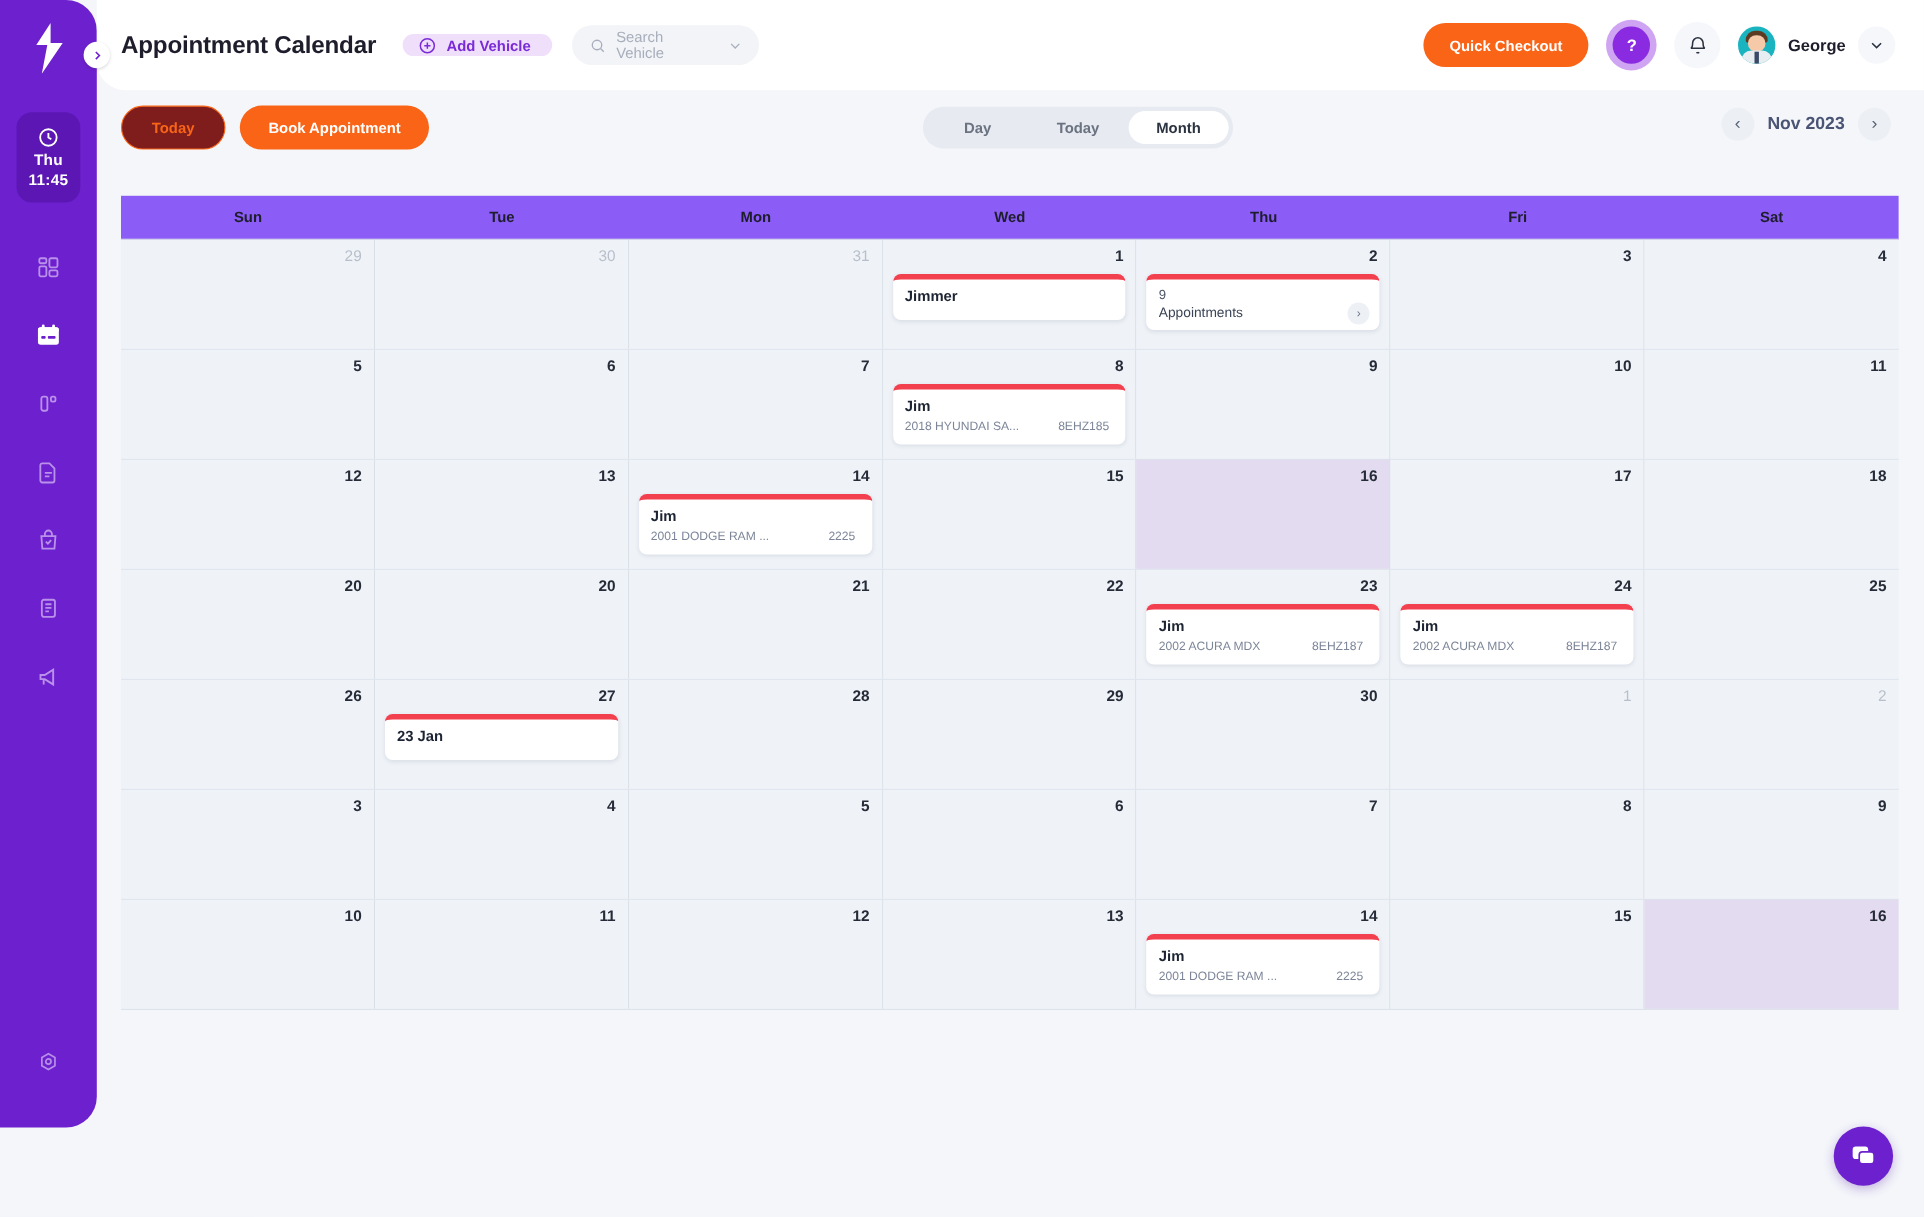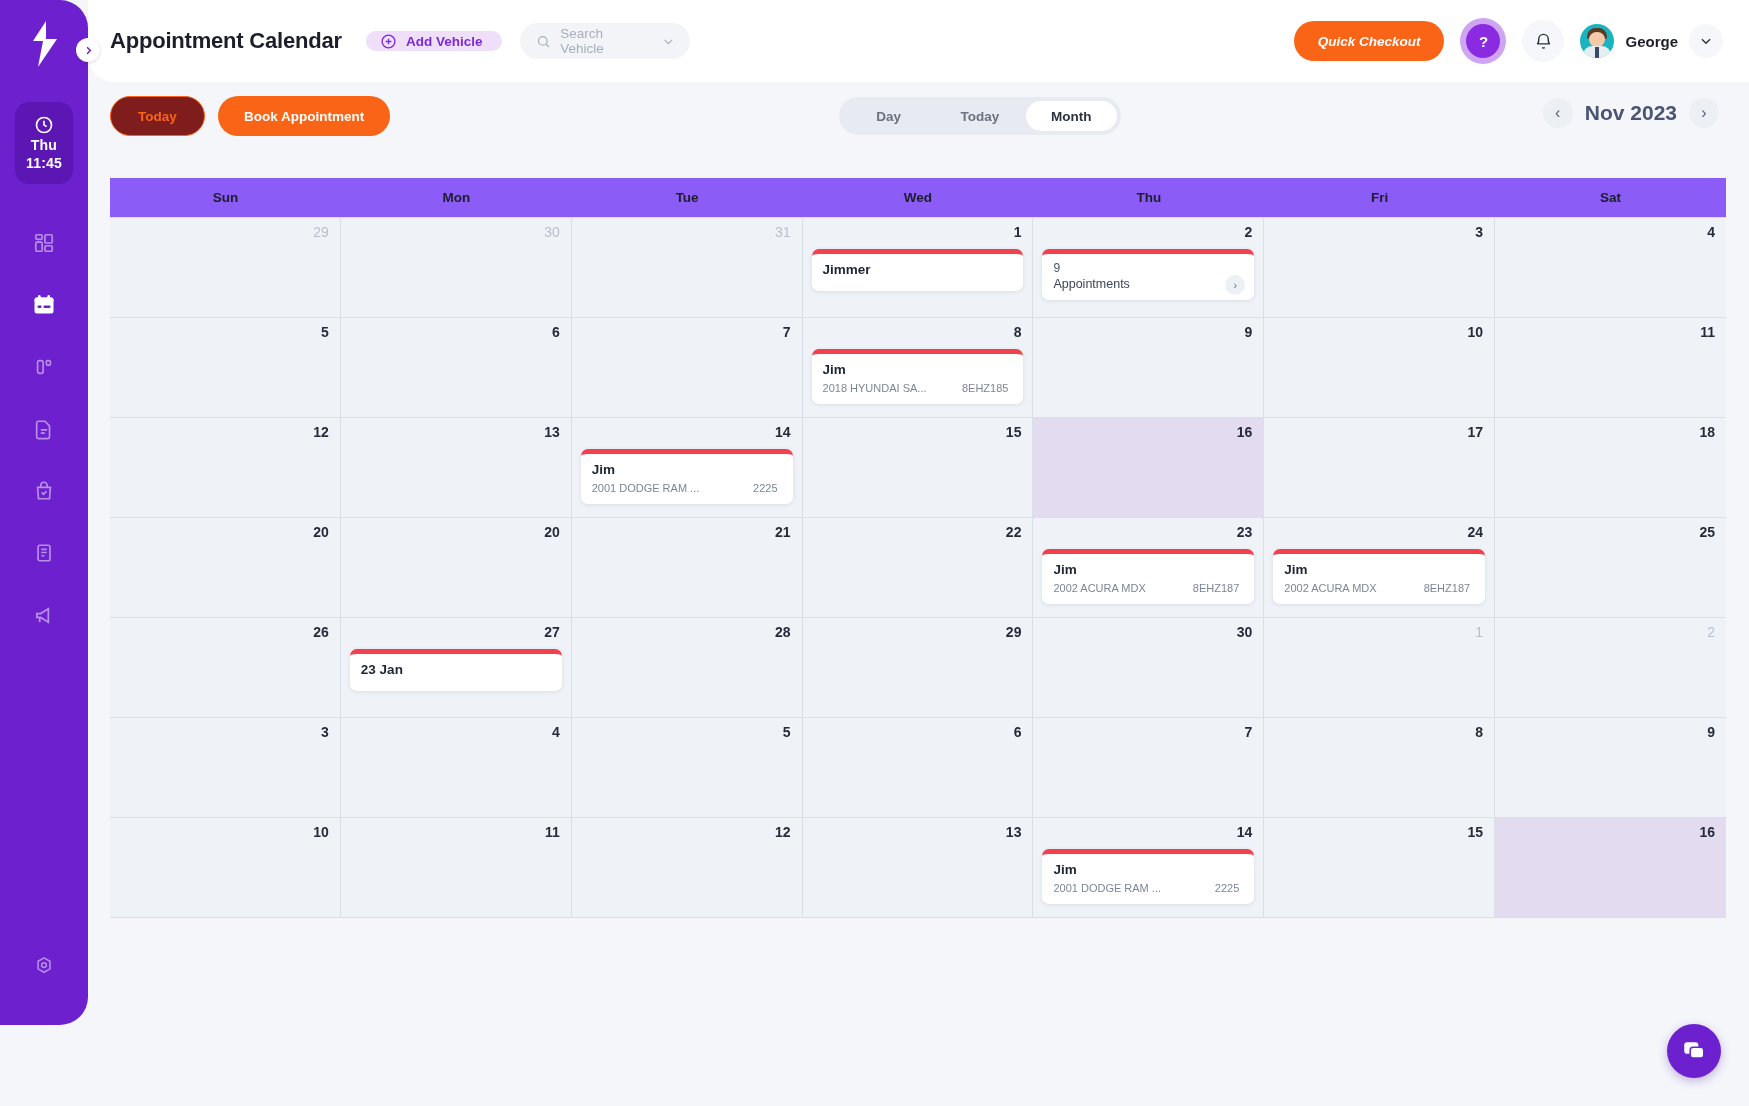--- a/index.html
+++ b/index.html
@@ -84,21 +84,21 @@
     color: #a8aebb; font-size: 13.5px;
   }
   #topbar-right {
     margin-left: auto; margin-right: 26px;
     display: flex; align-items: center; gap: 16px;
   }
   #quick-checkout {
     height: 40px; padding: 0 24px;
     background: #f96416; border-radius: 20px;
     color: #fff; font-size: 13.5px; font-weight: bold;
-    display: flex; align-items: center; font-style: italic;
+    display: flex; align-items: center;
   }
   #help-btn {
     width: 46px; height: 46px; border-radius: 50%;
     background: #cfa4f2;
     display: flex; align-items: center; justify-content: center;
   }
   #help-inner {
     width: 34px; height: 34px; border-radius: 50%;
     background: #8a2be2;
     display: flex; align-items: center; justify-content: center;
@@ -159,21 +159,21 @@
   #month-nav {
     position: absolute; right: 10px; top: 2px;
     display: flex; align-items: center; gap: 12px;
   }
   .nav-circ {
     width: 30px; height: 30px; border-radius: 50%;
     background: #eceff4;
     display: flex; align-items: center; justify-content: center;
     color: #5a6478;
   }
-  #month-label { font-size: 21px; font-weight: bold; color: #4a5474; }
+  #month-label { font-size: 16px; font-weight: bold; color: #4a5474; }
 
   
   #calendar {
     position: absolute; left: 110px; top: 178px;
     width: 1616px; height: 740px;
     background: #eef2f7;
   }
   #cal-head {
     display: grid; grid-template-columns: repeat(7, 1fr);
     height: 40px; background: #8b5cf6;
@@ -390,22 +390,22 @@
   <div id="month-nav">
     <div class="nav-circ">‹</div>
     <div id="month-label">Nov 2023</div>
     <div class="nav-circ">›</div>
   </div>
 </div>
 
 <div id="calendar">
   <div id="cal-head">
       <div class="cal-head-cell">Sun</div>
+      <div class="cal-head-cell">Tue</div>
       <div class="cal-head-cell">Mon</div>
-      <div class="cal-head-cell">Tue</div>
       <div class="cal-head-cell">Wed</div>
       <div class="cal-head-cell">Thu</div>
       <div class="cal-head-cell">Fri</div>
       <div class="cal-head-cell">Sat</div>
     </div>
   <div id="cal-body">
       <div class="cal-row">
         <div class="cal-cell muted">
           <div class="daynum">29</div>
         </div>

